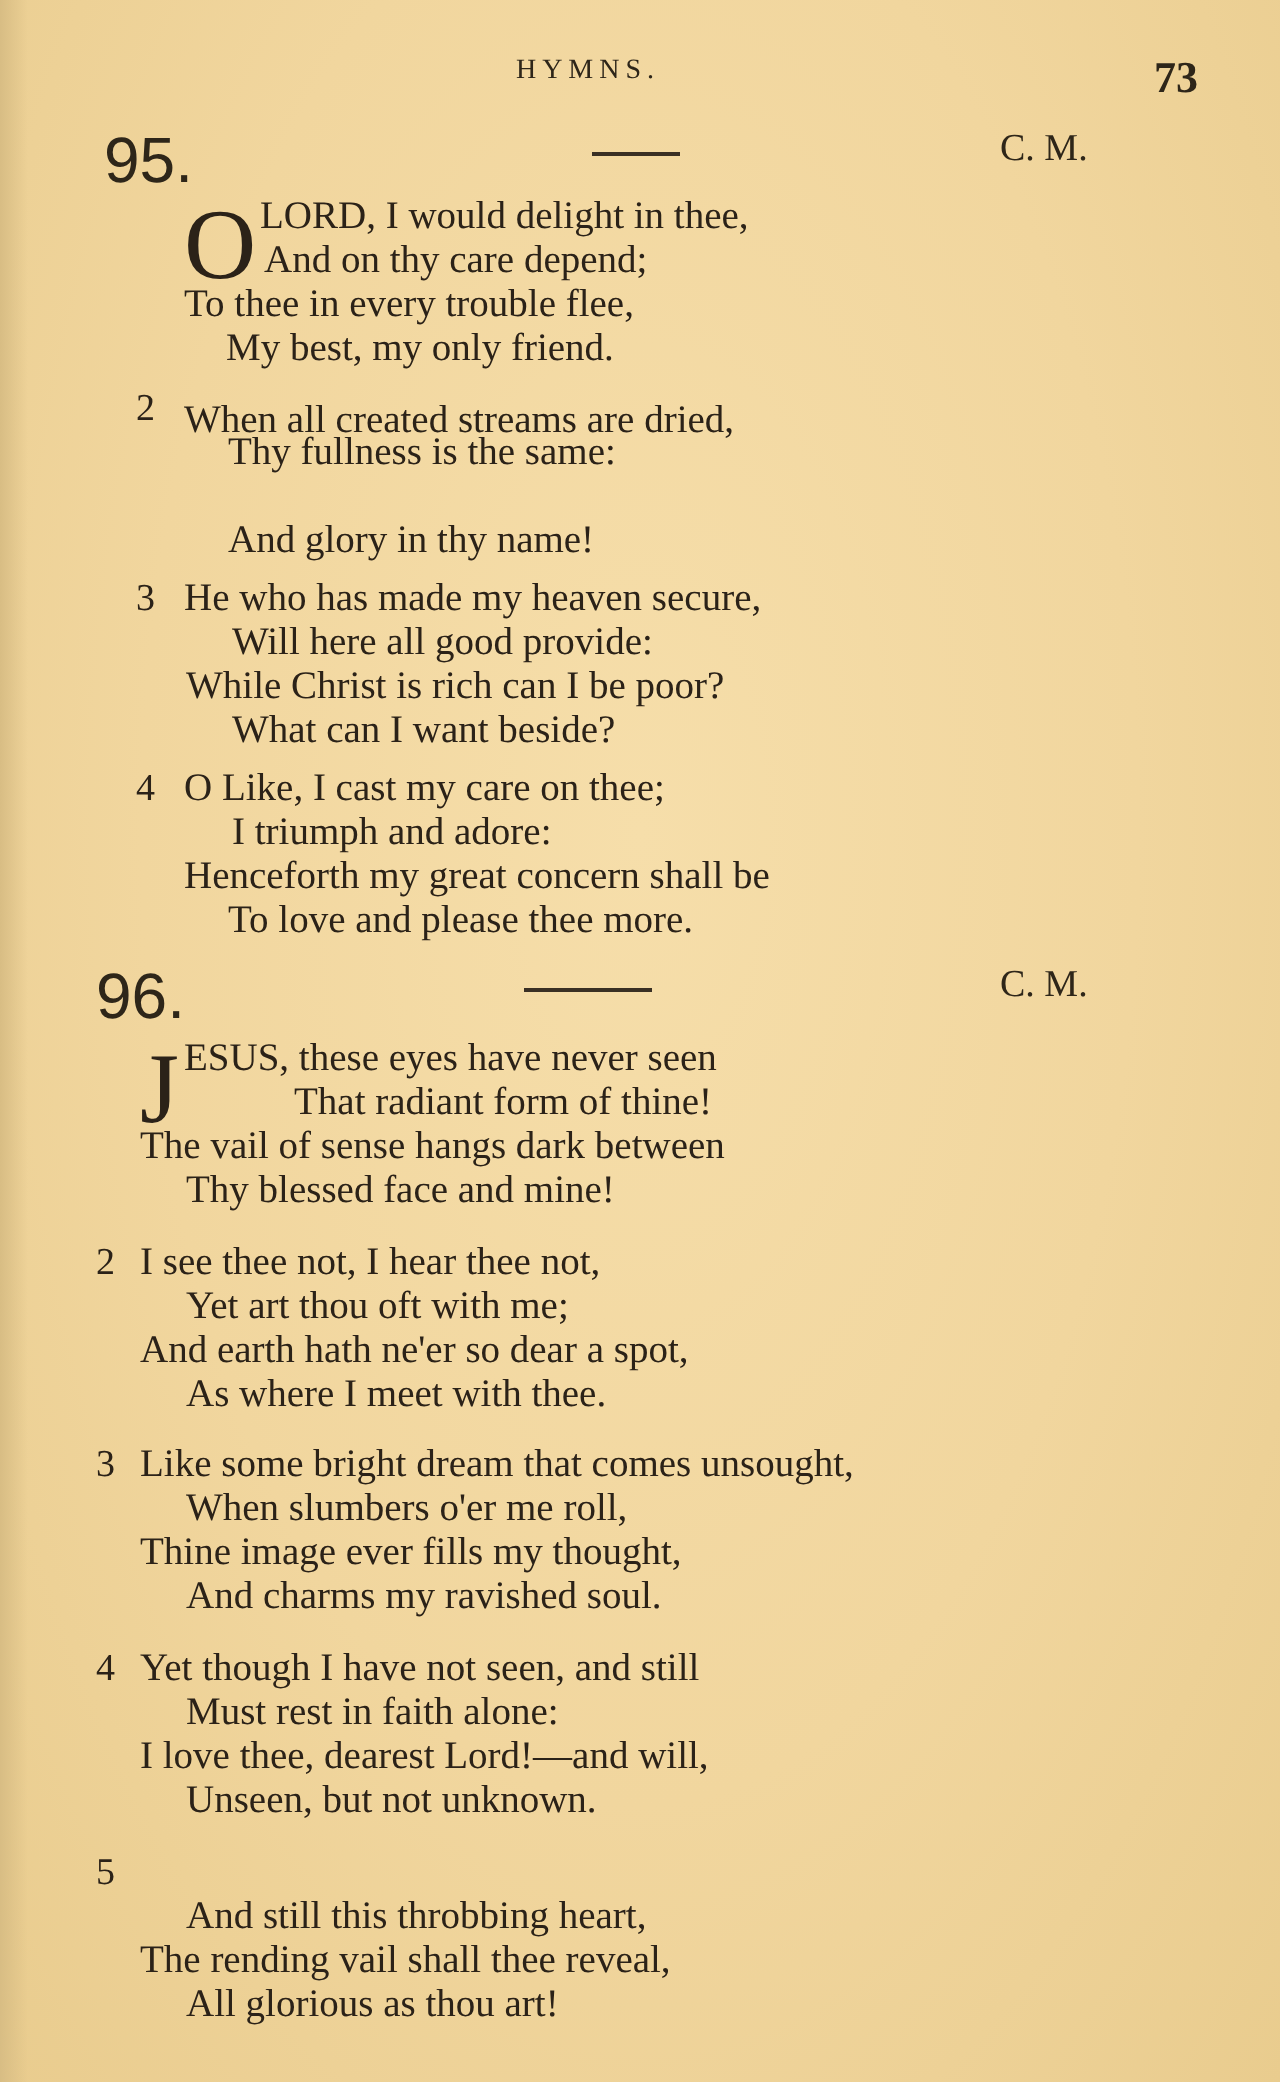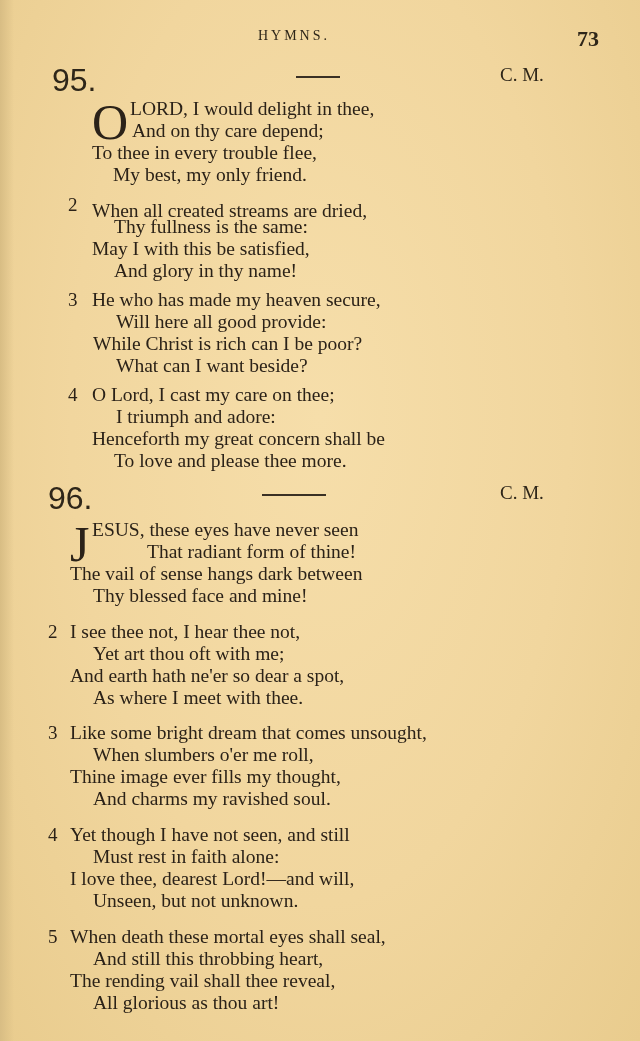--- a/index.html
+++ b/index.html
@@ -112,31 +112,30 @@
 
   <span class="dropcap" style="left:92px; top:97px;">O</span>
   <div class="line" style="left:130px; top:98px;">LORD, I would delight in thee,</div>
   <div class="line" style="left:132px; top:120px;">And on thy care depend;</div>
   <div class="line" style="left:92px; top:142px;">To thee in every trouble flee,</div>
   <div class="line" style="left:113px; top:164px;">My best, my only friend.</div>
 
   <span class="stanza-num" style="left:68px; top:194px;">2</span>
   <div class="line" style="left:92px; top:180px;margin-top:20px;">When all created streams are dried,</div>
   <div class="line" style="left:114px; top:216px;">Thy fullness is the same:</div>
-  <div class="line" style="left:92px; top:238px;">May I with this be satisfied,</div>
   <div class="line" style="left:114px; top:260px;">And glory in thy name!</div>
 
   <span class="stanza-num" style="left:68px; top:289px;">3</span>
   <div class="line" style="left:92px; top:289px;text-align:right;">He who has made my heaven secure,</div>
   <div class="line" style="left:116px; top:311px;">Will here all good provide:</div>
   <div class="line" style="left:93px; top:333px;">While Christ is rich can I be poor?</div>
   <div class="line" style="left:116px; top:355px;">What can I want beside?</div>
 
   <span class="stanza-num" style="left:68px; top:384px;">4</span>
-  <div class="line" style="left:92px; top:384px;">O Lord, I cast my care on thee;</div>
+  <div class="line" style="left:92px; top:384px;">O Like, I cast my care on thee;</div>
   <div class="line" style="left:116px; top:406px;">I triumph and adore:</div>
   <div class="line" style="left:92px; top:428px;">Henceforth my great concern shall be</div>
   <div class="line" style="left:114px; top:450px;">To love and please thee more.</div>
 
   <div class="hymn-header" style="top:480px;">
     <span class="hymn-number h96">96.</span>
     <span class="hymn-rule h96"></span>
     <span class="hymn-meter">C. M.</span>
   </div>
 
@@ -158,17 +157,16 @@
   <div class="line" style="left:70px; top:766px;">Thine image ever fills my thought,</div>
   <div class="line" style="left:93px; top:788px;">And charms my ravished soul.</div>
 
   <span class="stanza-num" style="left:48px; top:824px;">4</span>
   <div class="line" style="left:70px; top:824px;">Yet though I have not seen, and still</div>
   <div class="line" style="left:93px; top:846px;">Must rest in faith alone:</div>
   <div class="line" style="left:70px; top:868px;">I love thee, dearest Lord!—and will,</div>
   <div class="line" style="left:93px; top:890px;">Unseen, but not unknown.</div>
 
   <span class="stanza-num" style="left:48px; top:926px;">5</span>
-  <div class="line" style="left:70px; top:926px;">When death these mortal eyes shall seal,</div>
   <div class="line" style="left:93px; top:948px;">And still this throbbing heart,</div>
   <div class="line" style="left:70px; top:970px;">The rending vail shall thee reveal,</div>
   <div class="line" style="left:93px; top:992px;">All glorious as thou art!</div>
 </div>
 
 </body></html>

